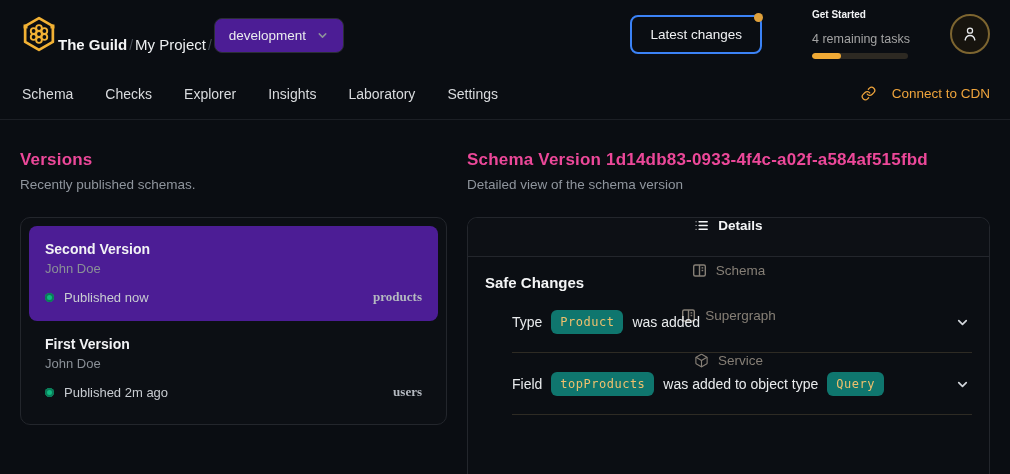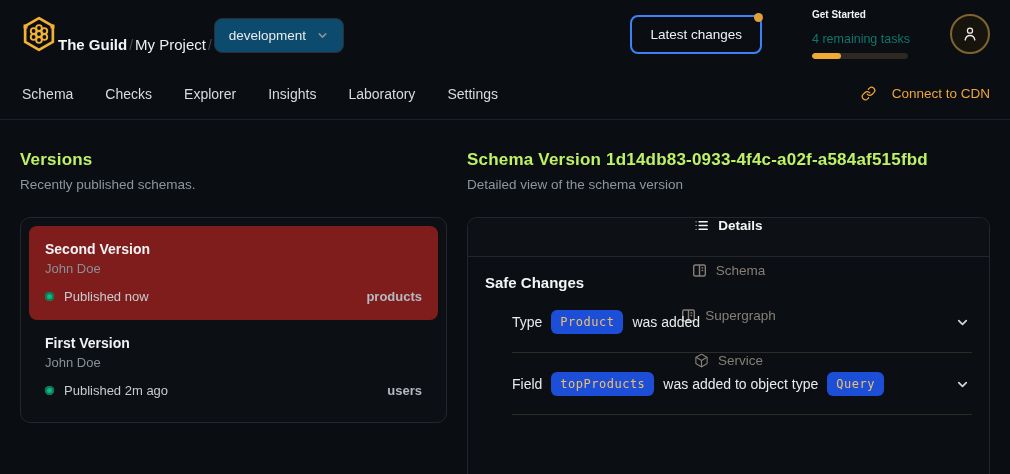--- a/index.html
+++ b/index.html
@@ -16,38 +16,38 @@
   .header {
     height:68px; display:flex; align-items:center; padding:0 20px;
   }
   .brand-group { display:flex; align-items:flex-end; gap:0; }
   .logo { width:38px; height:38px; color:#f2b134; }
   .brand-name { font-size:15px; font-weight:600; color:#f4f5f6; }
   .crumb-sep { color:#464c55; font-size:14px; padding:0 2px; }
   .project-name { font-size:15px; font-weight:500; color:#eceef0; }
   .env-select {
     display:flex; align-items:center; gap:10px;
-    background:#0c4a6e; border:1px solid #2b2e35; border-radius:8px;
+    background:#4c1d95; border:1px solid #2b2e35; border-radius:8px;
     padding:9px 14px; font-size:13.5px; color:#e9ebee; cursor:pointer;
   }
   .env-select .chev { color:#8d939b; }
 
   .header-right { margin-left:auto; display:flex; align-items:center; }
   .latest-btn {
     position:relative; background:transparent; border:2px solid #3b82f6;
     border-radius:8px; padding:10px 18px; font-size:13.5px; color:#f1f2f4;
     font-family:inherit; cursor:pointer;
   }
   .latest-btn .dot {
     position:absolute; top:-4px; right:-3px; width:9px; height:9px;
     border-radius:50%; background:#dfa03b;
   }
   .get-started { margin-left:50px; width:96px; }
   .gs-title { font-size:10px; font-weight:600; color:#f2f3f5; white-space:nowrap; }
-  .gs-sub { font-size:12.5px; color:#0f766e; margin-top:12px; white-space:nowrap; }
+  .gs-sub { font-size:12.5px; color:#a3a3a3; margin-top:12px; white-space:nowrap; }
   .gs-bar { margin-top:7px; height:6px; width:96px; background:#2d2922; border-radius:3px; overflow:hidden; }
   .gs-fill { height:100%; background:#f0a935; border-radius:3px; }
   .avatar {
     margin-left:42px; width:40px; height:40px; border-radius:50%;
     background:#17140e; border:2px solid #7d6530; color:#e8eaec;
     display:flex; align-items:center; justify-content:center; cursor:pointer;
   }
 
   
   .nav {
@@ -66,36 +66,36 @@
   .nav-right { margin-left:auto; display:flex; align-items:center; padding-right:14px; }
   .cdn-link {
     display:flex; align-items:center; gap:16px; color:#efa43c;
     font-size:13.5px; cursor:pointer;
   }
 
   
   .main { display:flex; gap:20px; padding:0 20px; height:354px; }
   .col-left { width:427px; flex:none; display:flex; flex-direction:column; }
   .col-right { flex:1; display:flex; flex-direction:column; min-width:0; }
-  .sec-title { margin-top:30px; font-size:17px; font-weight:700; color:#bef264; letter-spacing:.2px; }
+  .sec-title { margin-top:30px; font-size:17px; font-weight:700; color:#ec4899; letter-spacing:.2px; }
   .sec-sub { margin-top:7px; font-size:13.5px; color:#8f959d; }
 
   
   .version-list {
     margin-top:25px; border:1px solid #23262c; border-radius:10px; padding:8px;
     background:#0c0f14;
   }
   .version-item { padding:15px 16px 16px; border-radius:8px; cursor:pointer; }
-  .version-item.selected { background:#7f1d1d; }
+  .version-item.selected { background:#4c1d95; }
   .vi-name { font-size:14px; font-weight:600; color:#f2f3f5; }
   .vi-author { margin-top:4px; font-size:13px; color:#8a9097; }
   .vi-status-row { margin-top:13px; display:flex; align-items:center; }
   .vi-dot { width:9px; height:9px; border-radius:50%; background:#10b981; box-shadow:inset 0 0 0 2px #0a7a57; margin-right:10px; }
   .vi-status { font-size:13px; color:#c8ccd1; }
-  .vi-service { margin-left:auto; font-size:13px; font-weight:700; color:#b4b9c0; }
+  .vi-service { margin-left:auto; font-size:13px; font-weight:700; color:#b4b9c0;font-family:Liberation Serif, serif; }
 
   
   .detail-panel {
     margin-top:25px; flex:1; min-height:0;
     border:1px solid #23262c; border-bottom:none;
     border-radius:10px 10px 0 0; overflow:hidden; background:#0b0e13;
   }
   .detail-tabs {
     display:flex; align-items:center; gap:30px; padding:0 17px; height:39px;
     border-bottom:1px solid #23262c; background:#0d1015;flex-direction:column;
@@ -104,21 +104,21 @@
   .dtab.active { color:#f4f5f6; font-weight:600; }
   .detail-body { padding:17px; }
   .changes-title { font-size:15px; font-weight:700; color:#f4f5f6; }
   .change-row {
     display:flex; align-items:center; margin-top:0; padding:19px 2px 18px 0;
     border-bottom:1px solid #2e2b24; font-size:14px; color:#e9ebed; cursor:pointer;margin-left:27px;
   }
   .change-row:first-of-type { margin-top:10px; }
   .code-badge {
     font-family:"DejaVu Sans Mono","Liberation Mono",monospace;
-    font-size:12px; letter-spacing:.5px; color:#eec06d; background:#1d4ed8;
+    font-size:12px; letter-spacing:.5px; color:#eec06d; background:#0f766e;
     border-radius:6px; padding:5px 9px; margin:0 9px; white-space:nowrap;
   }
   .row-chevron { margin-left:auto; color:#d2d6db; }
 </style>
 </head>
 <body>
 
 <div class="header">
   <div class="brand-group">
     <span class="logo">

